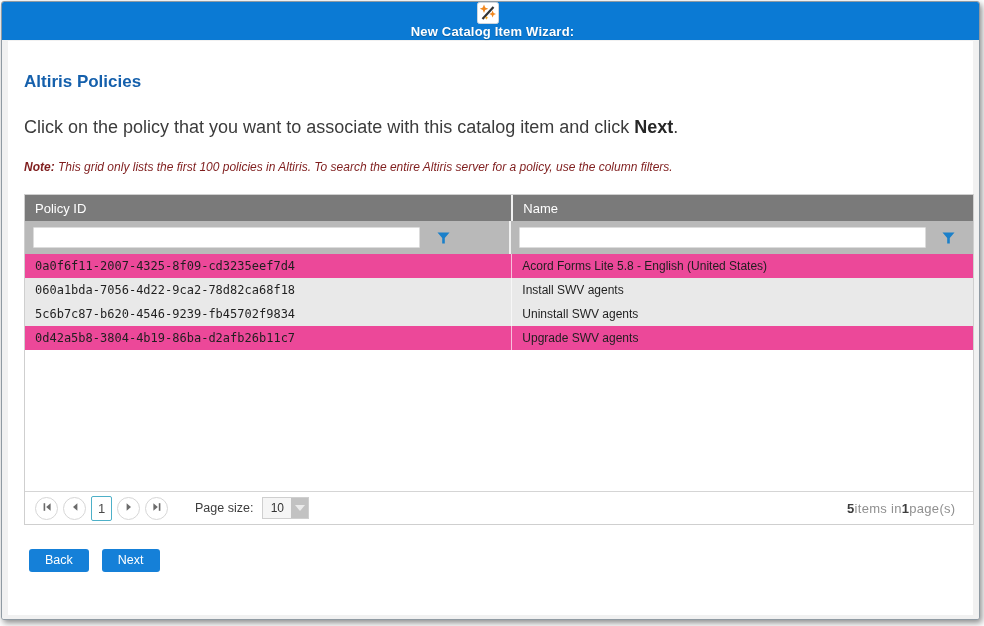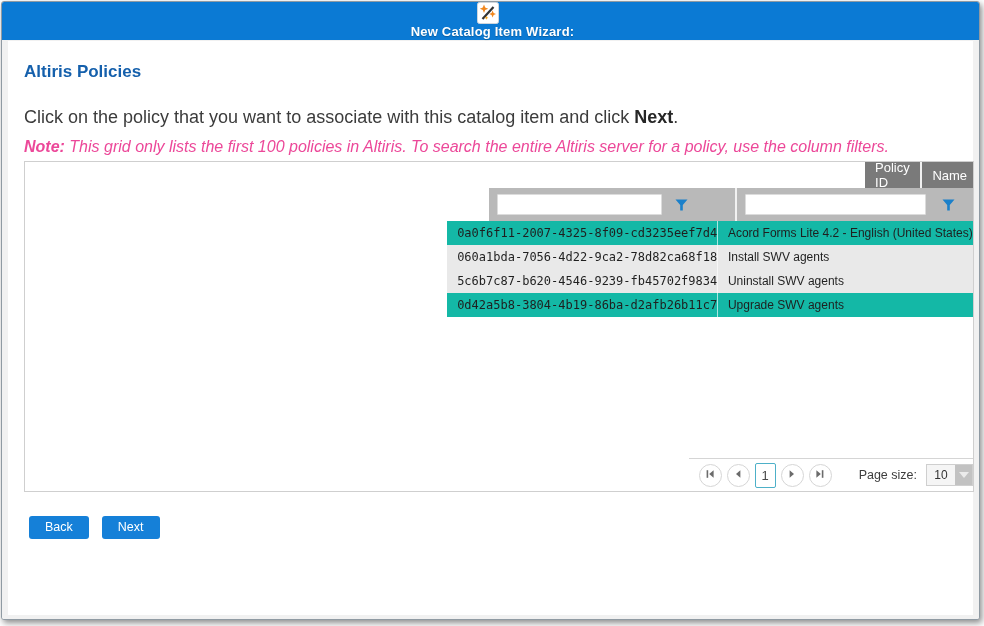--- a/index.html
+++ b/index.html
@@ -17,45 +17,45 @@
            text-shadow:0 1px 1px rgba(0,0,0,.25); flex:1; }
   .win-controls { display:flex; align-items:center; }
   .win-btn { width:31px; height:38px; display:flex; align-items:center; justify-content:center; cursor:default; }
   .min-glyph { width:11px; height:2px; background:#fff; }
   .max-glyph { width:11px; height:10px; border:2px solid #fff; }
 
   
   .frame { height:581px; background:#f1f1f1; padding:1px 6px 6px 6px; }
   .client { background:#fff; height:100%; padding:0 6px 0 16px; position:relative; }
 
-  .heading { padding-top:21px; font-size:17px; font-weight:bold; color:#1560ac; }
+  .heading { padding-top:31px; font-size:17px; font-weight:bold; color:#1560ac; }
   .instruction { margin-top:25px; font-size:18px; color:#3c3c3c; }
   .instruction b { color:#262626; }
-  .note { margin-top:10px; font-size:16px; font-style:italic; color:#ec4899; }
+  .note { margin-top:22px; font-size:12px; font-style:italic; color:#7f1d1d; }
   .note .note-label { font-weight:bold; }
 
   
-  .grid { margin-top:5px; width:950px; height:331px; border:1px solid #cfcfcf;
-          display:flex; flex-direction:column; background:#fff;align-items:flex-end; }
+  .grid { margin-top:20px; width:950px; height:331px; border:1px solid #cfcfcf;
+          display:flex; flex-direction:column; background:#fff; }
   .policy-col { width:51.3%; }
   .name-col  { width:48.7%; }
 
   .grid-header { display:flex; height:26px; background:#7a7a7a; flex:0 0 auto; }
   .hcell { color:#fff; font-size:13px; display:flex; align-items:center; padding-left:10px; }
   .hcell.name-col { border-left:2px solid #f1f1f1; }
 
   .filter-row { display:flex; height:33px; background:#b9b9b9; flex:0 0 auto; }
   .fcell { display:flex; align-items:center; padding:6px 14px 6px 8px; }
   .fcell.policy-col { padding-right:56px; border-right:2px solid #f1f1f1; }
   .f-input { flex:1; height:21px; border:1px solid #dcdcdc; background:#fff; border-radius:1px;
              font-family:inherit; font-size:12px; padding:0 4px; outline:none; }
   .funnel { width:20px; margin-left:13px; display:flex; justify-content:center; }
 
   .grid-body { flex:0 0 auto; }
-  .grid-row { display:flex; height:24px; background:#14b8a6; }
+  .grid-row { display:flex; height:24px; background:#ec4899; }
   .grid-row.alt { background:#e9e9e9; }
   .cell { display:flex; align-items:center; padding-left:10px; overflow:hidden; white-space:nowrap; }
   .id-cell { font-family:"DejaVu Sans Mono","Liberation Mono",monospace; font-size:12px; color:#1f1f1f; }
   .name-cell { font-size:12px; color:#1f1f1f; border-left:1px solid rgba(255,255,255,.65); }
   .grid-filler { flex:1 1 auto; background:#fff; }
 
   
   .pager { flex:0 0 auto; height:33px; border-top:1px solid #d5d5d5; background:#fff;
            display:flex; align-items:center; padding-left:10px; position:relative; }
   .pg-btn { width:23px; height:23px; border:1px solid #d6d6d6; border-radius:50%; background:#fff;
@@ -156,21 +156,21 @@
                 <svg width="13" height="12" viewBox="0 0 13 12">
                   <path d="M0.5 0.5 L12.5 0.5 L7.8 6 L7.8 11.5 L5.2 11.5 L5.2 6 Z" fill="#1b80ca"></path>
                 </svg>
               </span>
             </div>
           </div>
 
           <div class="grid-body">
             <div class="grid-row">
               <div class="cell id-cell policy-col">0a0f6f11-2007-4325-8f09-cd3235eef7d4</div>
-              <div class="cell name-cell name-col">Acord Forms Lite 4.2 - English (United States)</div>
+              <div class="cell name-cell name-col">Acord Forms Lite 5.8 - English (United States)</div>
             </div>
             <div class="grid-row alt">
               <div class="cell id-cell policy-col">060a1bda-7056-4d22-9ca2-78d82ca68f18</div>
               <div class="cell name-cell name-col">Install SWV agents</div>
             </div>
             <div class="grid-row alt">
               <div class="cell id-cell policy-col">5c6b7c87-b620-4546-9239-fb45702f9834</div>
               <div class="cell name-cell name-col">Uninstall SWV agents</div>
             </div>
             <div class="grid-row">

